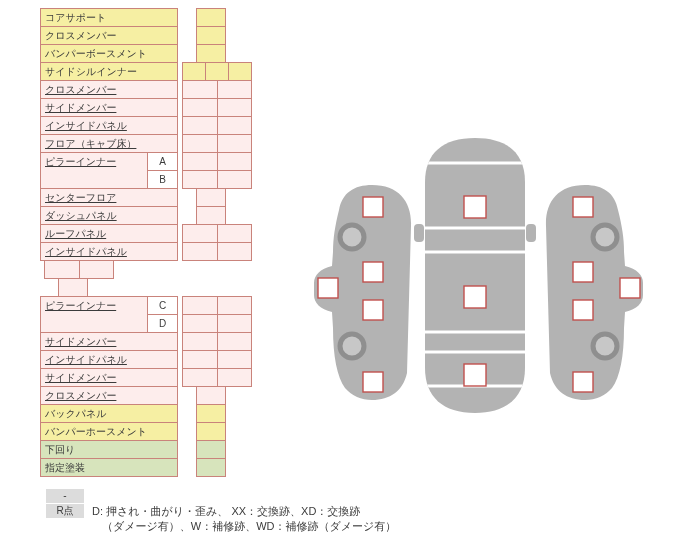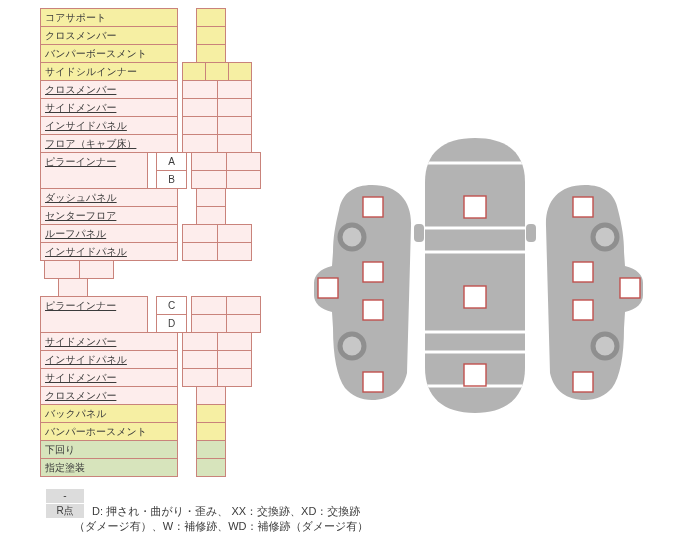--- a/index.html
+++ b/index.html
@@ -8,21 +8,21 @@
     width:692px; height:535px;
     font-family:"Liberation Sans","DejaVu Sans",sans-serif;
     color:var(--text);
   }
   .page { position:relative; width:692px; height:535px; background:#fff; overflow:hidden; }
 
   
   .parts-table { position:absolute; left:40px; top:8px; }
   .prow { display:flex; height:19px; margin-top:-1px; align-items:stretch; }
   .prow:first-child { margin-top:0; }
-  .prow.double { height:37px;gap:9px; }
+  .prow.double { height:37px; }
   .plabel {
     width:138px; height:100%;
     border:1px solid var(--line);
     font-size:10px; line-height:16px;
     padding:1px 4px 0 4px;
     white-space:nowrap; overflow:hidden;
   }
   .plabel.main { width:108px; }
   .plabel.yellow { background:var(--yellow); }
   .plabel.pink   { background:var(--pink);text-decoration:underline; }
@@ -53,21 +53,21 @@
 
   
   .legend { position:absolute; left:46px; top:489px; font-size:11px; line-height:14px; }
   .legrow { display:flex; align-items:flex-start; margin-bottom:1px; }
   .legkey {
     flex:0 0 38px; height:14px;
     background:var(--legend_key_bg);
     text-align:center; font-size:10px; line-height:14px;
     margin-right:8px;
   }
-  .legrow.cont .legtext { margin-left:28px; }
+  .legrow.cont .legtext { margin-left:56px; }
 </style>
 </head>
 <body>
 
 <div class="page">
 
   <div class="parts-table">
       <div class="prow">
         <div class="plabel yellow">コアサポート</div>
         <div class="pcells">
@@ -135,27 +135,27 @@
           <div class="psubrow stack">
             <div class="psublabel">B</div>
             <div class="pcells">
               <div class="pcell pink"></div>
               <div class="pcell pink"></div>
             </div>
           </div>
         </div>
       </div>
       <div class="prow">
+        <div class="plabel pink">センターフロア</div>
+        <div class="pcells">
+          <div class="pcell pink single"></div>
+        </div>
+      </div>
+      <div class="prow">
         <div class="plabel pink">ダッシュパネル</div>
-        <div class="pcells">
-          <div class="pcell pink single"></div>
-        </div>
-      </div>
-      <div class="prow">
-        <div class="plabel pink">センターフロア</div>
         <div class="pcells">
           <div class="pcell pink single"></div>
         </div>
       </div>
       <div class="prow">
         <div class="plabel pink">ルーフパネル</div>
         <div class="pcells">
           <div class="pcell pink"></div>
           <div class="pcell pink"></div>
         </div>

